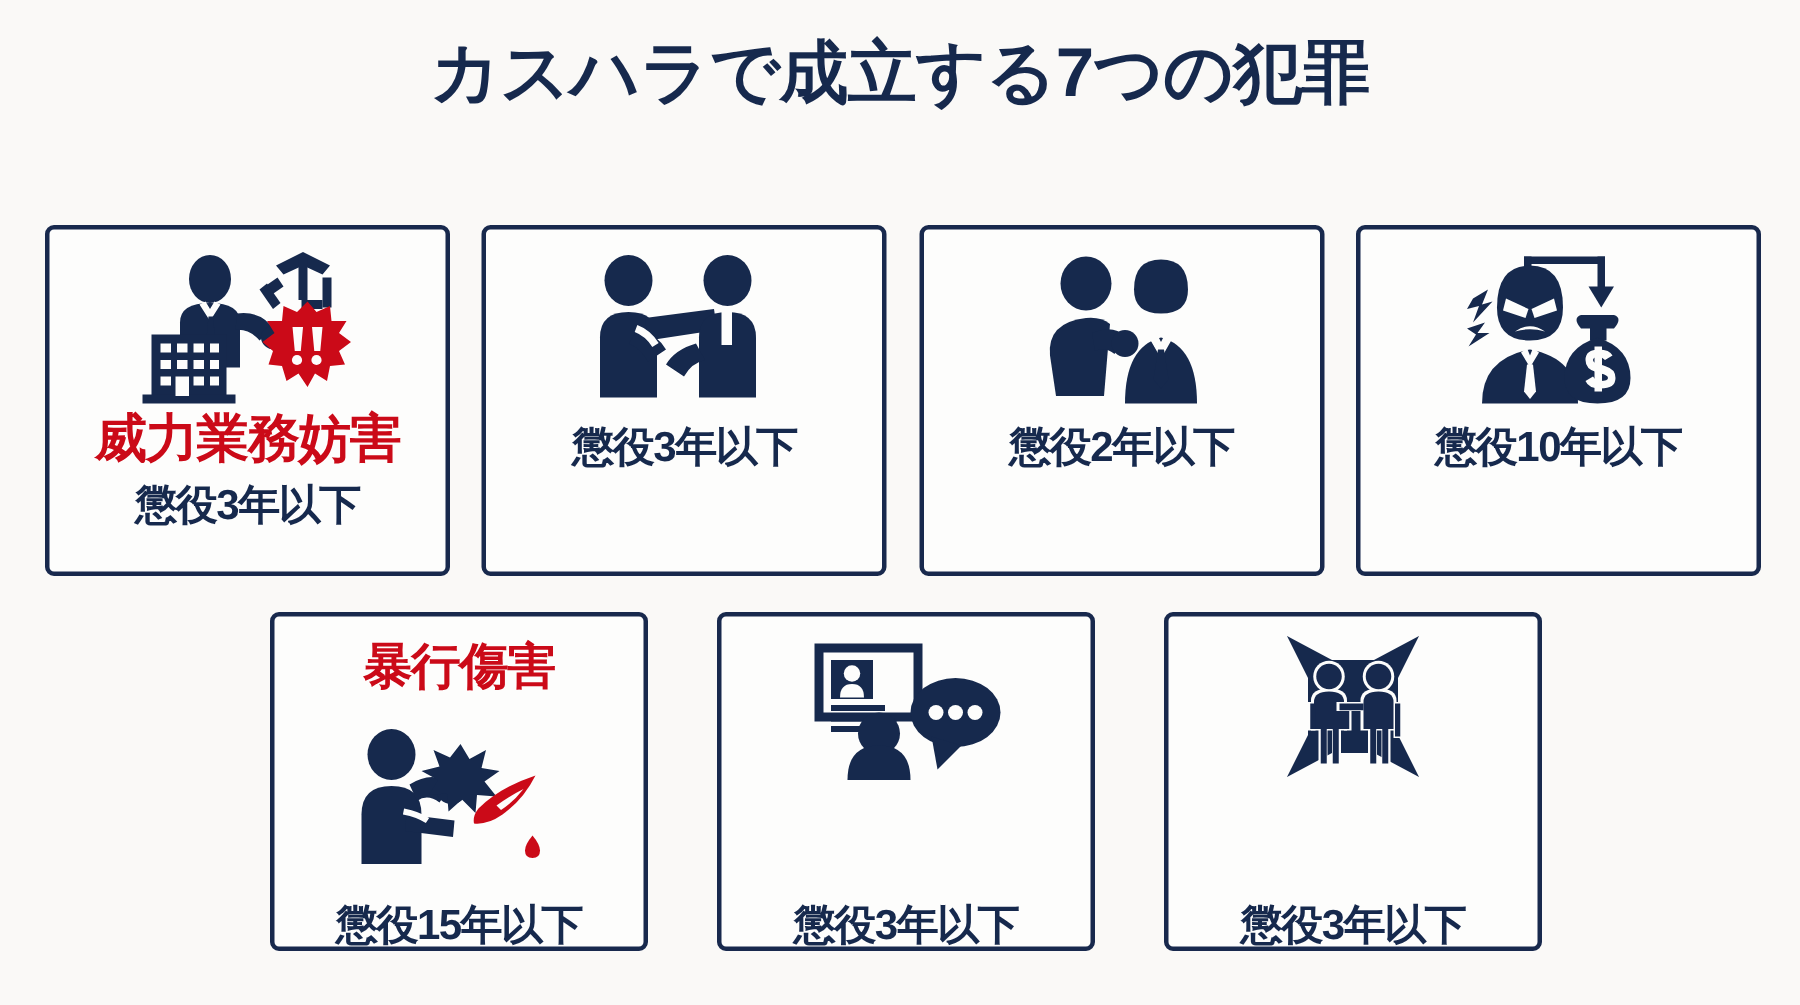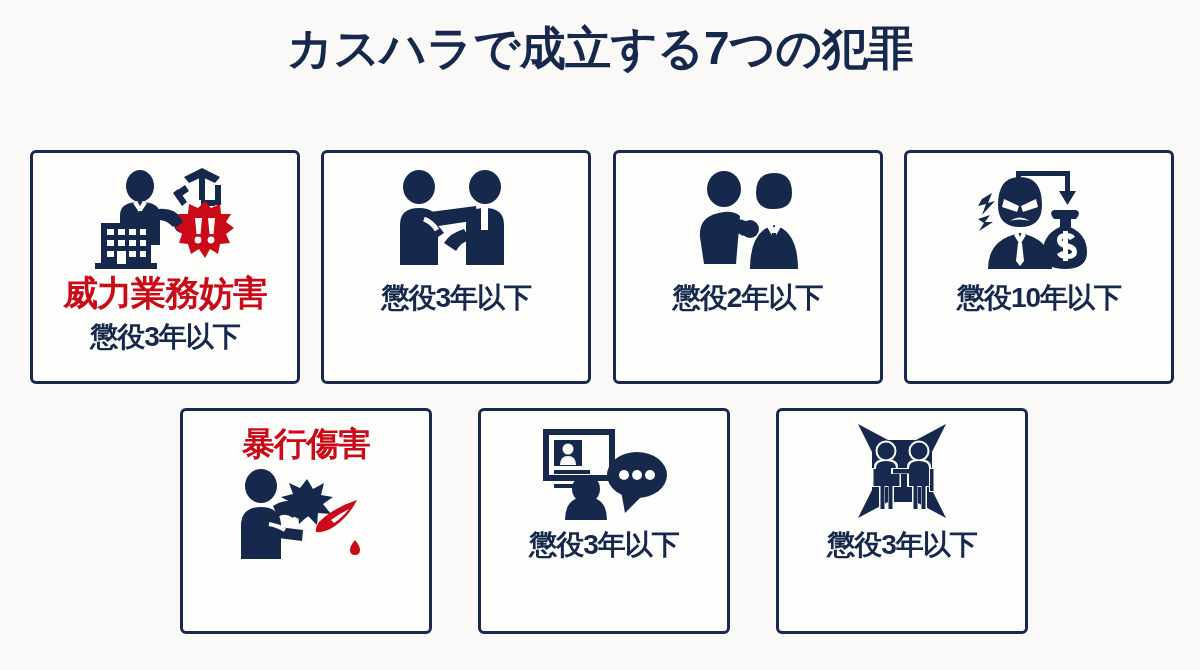--- a/index.html
+++ b/index.html
@@ -63,21 +63,21 @@
   }
   #row-top .card {
     width: 270px;
     height: 234px;
     justify-content: flex-start;
     padding-top: 14px;
   }
   #row-bottom .card {
     width: 252px;
     height: 226px;
-    justify-content: flex-start;
+    justify-content: space-between;
     padding-top: 10px;
   }
 
   .card-title {
     font-size: 35px;
     font-weight: 900;
     color: #cb0a18;
     line-height: 1;
     letter-spacing: -1px;
     white-space: nowrap;
@@ -297,20 +297,21 @@
           <path d="M0 -22 L6 -12 L17 -18 L14 -6 L26 -4 L16 3 L24 13 L11 12 L10 24 L1 15 L-8 23 L-9 11 L-21 12 L-15 2 L-26 -4 L-14 -7 L-18 -18 L-7 -13 Z"></path>
         </g>
 
         <g fill="#cb0a18">
           <path d="M88 62 q14 -14 38 -22 q-8 16 -22 26 q-10 7 -19 6 q-1 -5 3 -10 z"></path>
           <path d="M100 60 q8 -6 18 -11 q-7 9 -15 14 z" fill="#fdfdfc"></path>
           <path d="M124 80 q5 6 5 10 q0 5 -5 5 q-5 0 -5 -5 q0 -4 5 -10 z"></path>
         </g>
       </svg>
     </div>
+    <div class="card-sub">懲役15年以下</div>
   </div>
 
   <div class="card">
     <div class="icon-wrap">
       <svg width="150" height="100" viewBox="0 0 150 100">
         <g fill="#16294d">
 
           <path d="M14 8 h72 v52 h-72 z M20 14 v40 h60 v-40 z" fill-rule="evenodd"></path>
 
           <rect x="25" y="19" width="28" height="26"></rect>

